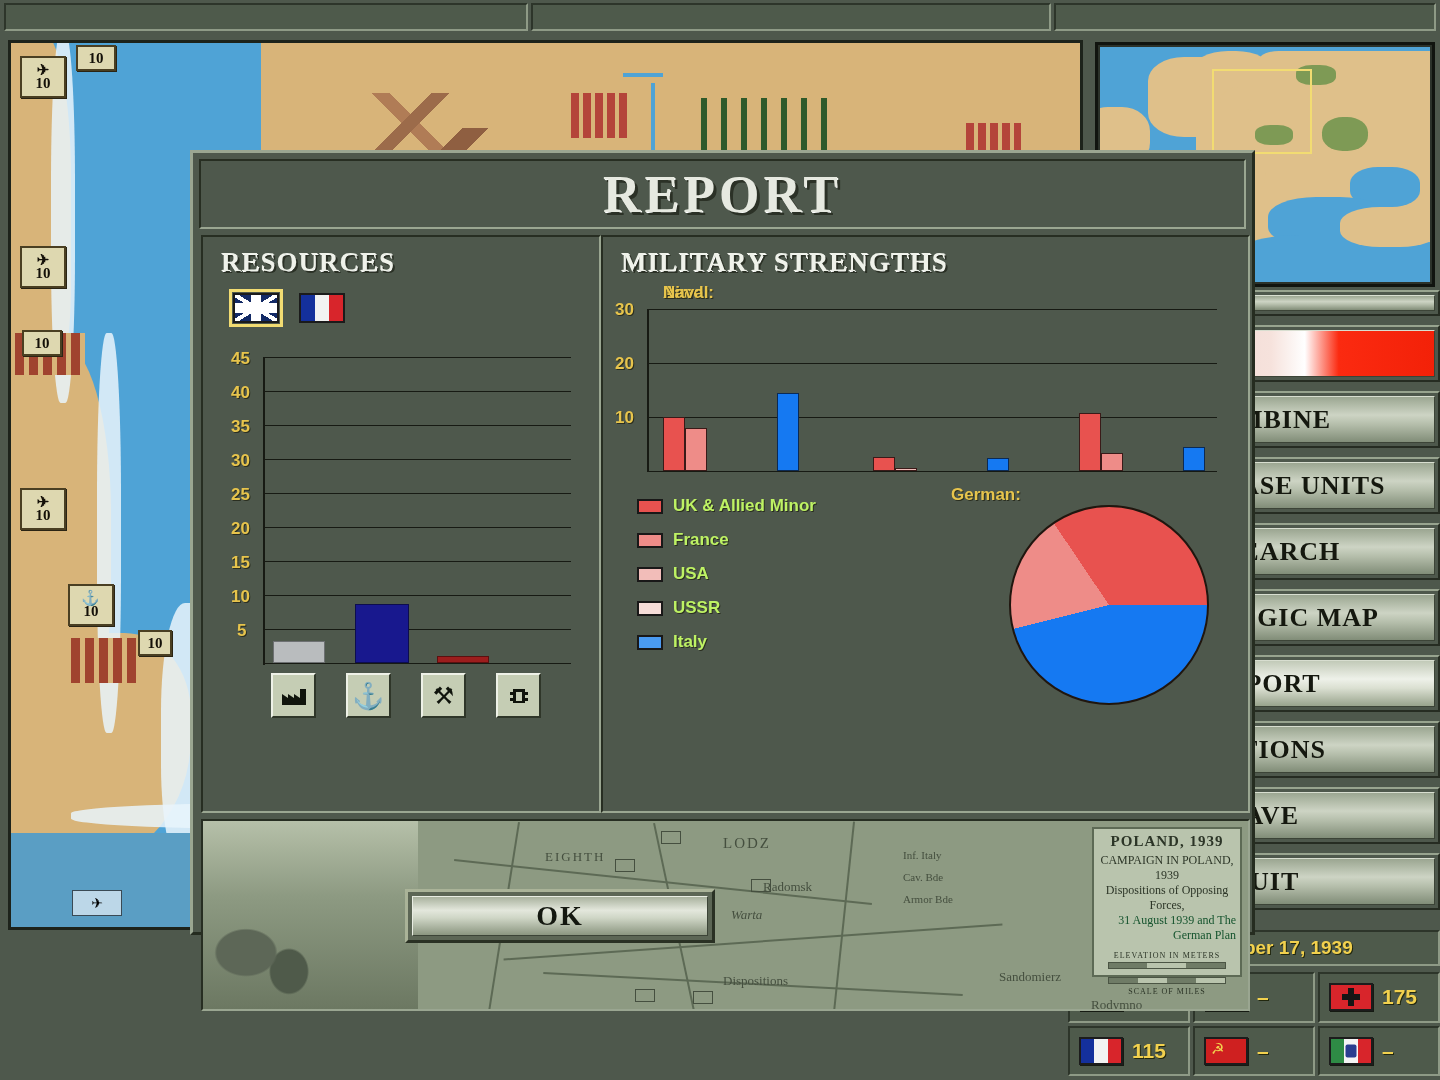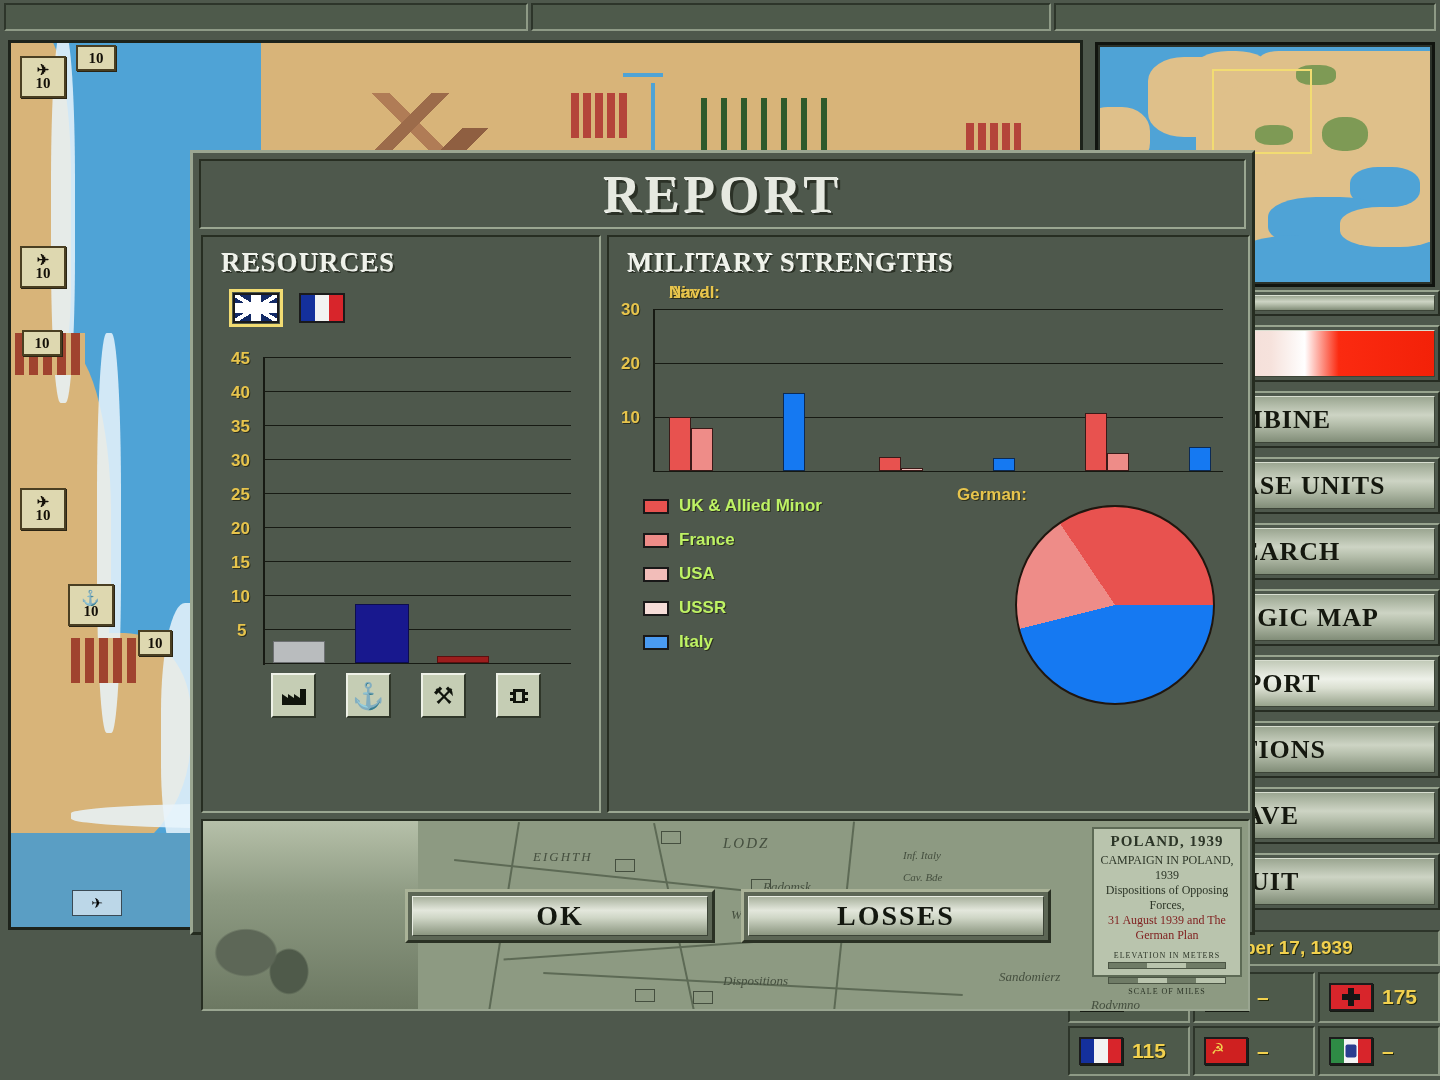--- a/index.html
+++ b/index.html
@@ -105,21 +105,21 @@
   .sunken {
     background:#4e584c;
     border-top:2px solid #272e22; border-left:2px solid #272e22;
     border-right:2px solid #9aa691; border-bottom:2px solid #9aa691;
   }
   #report-title-bar { height:70px; display:flex; align-items:center; justify-content:center; }
   #report-title {
     font:bold 52px "Liberation Serif", serif; color:#e6e9e0;
     letter-spacing:4px; text-shadow:3px 3px 0 #2b3126, 1px 1px 0 #ffffff;
   }
-  #report-body { position:absolute; left:8px; top:82px; width:1049px; height:578px; display:flex; gap:6px;justify-content:center;}
+  #report-body { position:absolute; left:8px; top:82px; width:1049px; height:578px; display:flex; justify-content:center;}
   #resources-pane { width:400px; height:100%; position:relative; }
   #military-pane  { flex:1; height:100%; position:relative; }
   .pane-head {
     font:bold 27px "Liberation Serif", serif; color:#eff2ea; letter-spacing:1px;
     text-shadow:2px 2px 0 #2b3126, 1px 1px 0 #fff;
     padding:10px 0 0 18px;
   }
 
   .flag-btn { width:46px; height:30px; border:2px solid #1b1b1b; position:relative; overflow:hidden;}
   .flag-btn.selected { outline:3px solid #f2dc72; outline-offset:1px; }
@@ -135,21 +135,21 @@
   .legend-row { display:flex; align-items:center; gap:10px; height:34px; }
   .legend-sw { width:26px; height:15px; border:2px solid #191818; flex:none; }
   .legend-tx { font:bold 17px "Liberation Sans",sans-serif; color:#bef264;
     text-shadow:1px 1px 0 #2a2e20; }
 
   
   #report-footer { position:absolute; left:8px; top:666px; width:1049px; height:192px;
      overflow:hidden; }
   #footer-art { position:absolute; inset:0; background:#8d9a82; overflow:hidden; }
   .map-line { position:absolute; background:#5d6a55; }
-  .map-txt { position:absolute; font-family:"Liberation Serif",serif; color:#454f3f;font-style:italic; }
+  .map-txt { position:absolute; font-family:"Liberation Serif",serif; color:#454f3f; }
   #troops-photo { position:absolute; left:0; top:0; width:215px; height:100%;
      background:
        radial-gradient(ellipse at 20% 70%, #5d6757 0 12%, transparent 13%),
        radial-gradient(ellipse at 40% 80%, #4f5a4a 0 10%, transparent 11%),
        linear-gradient(to bottom,#b6c0a9 0%, #8d9a82 40%, #6c7862 100%);
   }
   #legend-box-art { position:absolute; right:6px; top:6px; width:150px; height:150px;
      background:#b9c4ad; border:2px solid #5d6a55; padding:4px; }
 
   .dlg-btn {
@@ -522,21 +522,21 @@
       <div id="footer-art">
 
         <div class="map-line" style="left:300px;top:0;width:2px;height:192px;transform:rotate(9deg);"></div>
         <div class="map-line" style="left:470px;top:0;width:2px;height:192px;transform:rotate(-12deg);"></div>
         <div class="map-line" style="left:640px;top:0;width:2px;height:192px;transform:rotate(6deg);"></div>
         <div class="map-line" style="left:250px;top:60px;width:420px;height:2px;transform:rotate(6deg);"></div>
         <div class="map-line" style="left:300px;top:120px;width:500px;height:2px;transform:rotate(-4deg);"></div>
         <div class="map-line" style="left:340px;top:162px;width:420px;height:2px;transform:rotate(3deg);"></div>
 
         <div class="map-txt" style="left:520px;top:14px;font-size:15px;letter-spacing:2px;">LODZ</div>
-        <div class="map-txt" style="left:330px;top:28px;font-size:13px;letter-spacing:2px;">EIGHTH</div>
+        <div class="map-txt" style="left:342px;top:28px;font-size:13px;letter-spacing:2px;">EIGHTH</div>
         <div class="map-txt" style="left:262px;top:66px;font-size:12px;">Breslau</div>
         <div class="map-txt" style="left:560px;top:58px;font-size:13px;">Radomsk</div>
         <div class="map-txt" style="left:528px;top:86px;font-size:13px;font-style:italic;">Warta</div>
         <div class="map-txt" style="left:520px;top:152px;font-size:13px;">Dispositions</div>
         <div class="map-txt" style="left:796px;top:148px;font-size:13px;">Sandomierz</div>
         <div class="map-txt" style="left:888px;top:176px;font-size:13px;">Rodymno</div>
         <div class="map-txt" style="left:700px;top:28px;font-size:11px;">Inf. Italy</div>
         <div class="map-txt" style="left:700px;top:50px;font-size:11px;">Cav. Bde</div>
         <div class="map-txt" style="left:700px;top:72px;font-size:11px;">Armor Bde</div>
 
@@ -546,33 +546,28 @@
         <div style="position:absolute;left:368px;top:102px;width:20px;height:13px;border:1px solid #454f3f;"></div>
         <div style="position:absolute;left:432px;top:168px;width:20px;height:13px;border:1px solid #454f3f;"></div>
         <div style="position:absolute;left:490px;top:170px;width:20px;height:13px;border:1px solid #454f3f;"></div>
 
         <div id="troops-photo"></div>
 
         <div id="legend-box-art">
           <div style="text-align:center;font:bold 15px 'Liberation Serif',serif;color:#2c3527;letter-spacing:1px;">POLAND, 1939</div>
           <div style="text-align:center;font:12px 'Liberation Serif',serif;color:#2c3527;margin-top:3px;">CAMPAIGN IN POLAND, 1939</div>
           <div style="text-align:center;font:12px 'Liberation Serif',serif;color:#2c3527;">Dispositions of Opposing Forces,</div>
-          <div style="text-align:center;font:12px 'Liberation Serif',serif;color:#7f1d1d;">31 August 1939 and The German Plan</div>
+          <div style="text-align:right;font:12px 'Liberation Serif',serif;color:#14532d;">31 August 1939 and The German Plan</div>
           <div style="text-align:center;font:8px 'Liberation Serif',serif;color:#2c3527;margin-top:8px;letter-spacing:1px;">ELEVATION IN METERS</div>
           <div style="margin:2px 10px;height:7px;background:linear-gradient(to right,#6f7b66 0 33%,#b9c4ad 33% 66%,#6f7b66 66% 100%);border:1px solid #4b5544;"></div>
           <div style="margin:8px 10px 2px;height:7px;background:linear-gradient(to right,#6f7b66 0 25%,#b9c4ad 25% 50%,#6f7b66 50% 75%,#b9c4ad 75% 100%);border:1px solid #4b5544;"></div>
           <div style="text-align:center;font:8px 'Liberation Serif',serif;color:#2c3527;margin-top:3px;letter-spacing:1px;">SCALE OF MILES</div>
         </div>
       </div>
 
       <div class="dlg-btn" style="left:202px;top:68px;">
         <div class="inner">
             <span>OK</span>
           </div>
       </div>
-      <div class="dlg-btn" style="left:538px;top:68px;">
-        <div class="inner">
-            <span>LOSSES</span>
-          </div>
-      </div>
     </div>
   </div>
 </div>
 
 </body></html>

